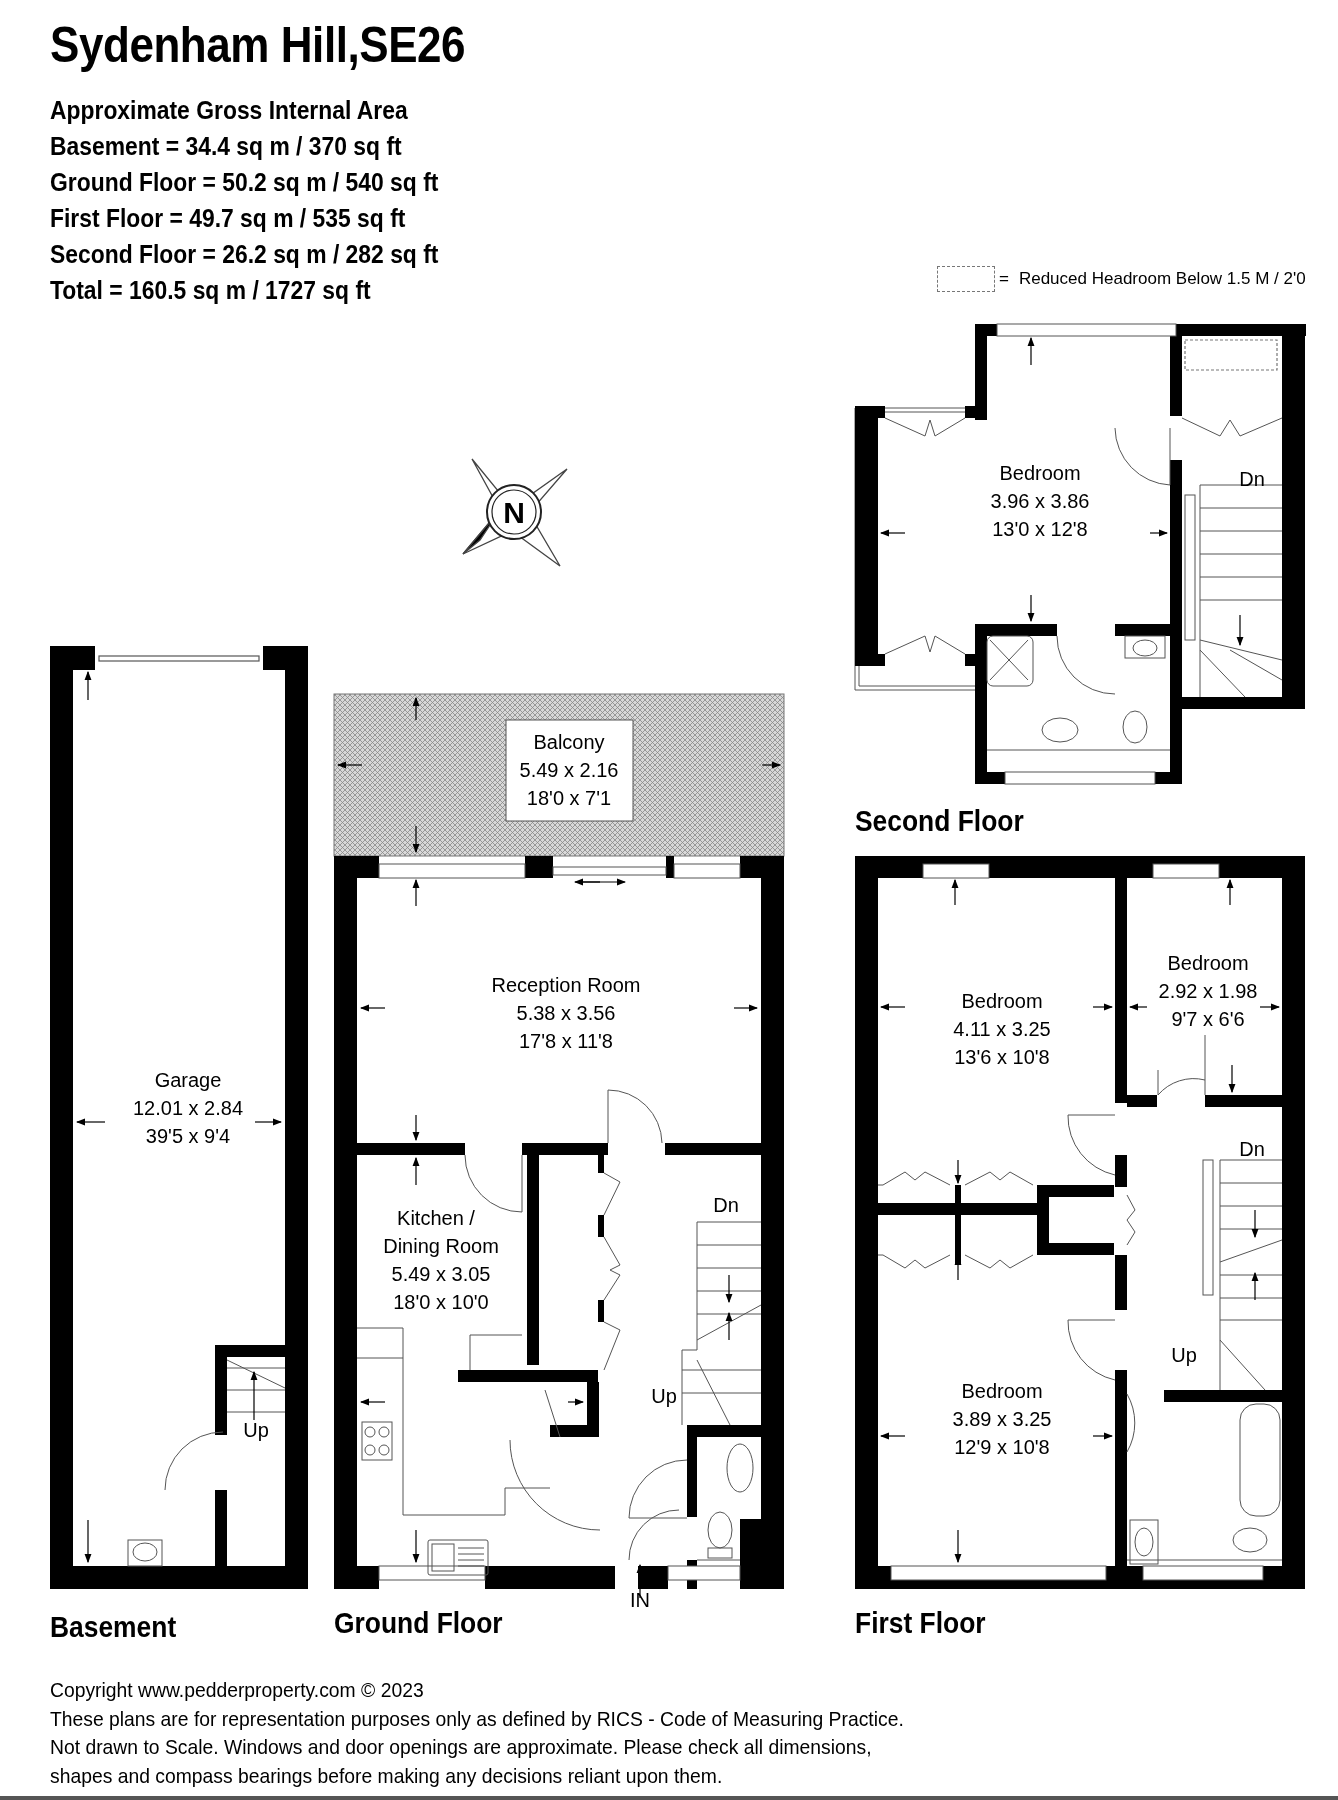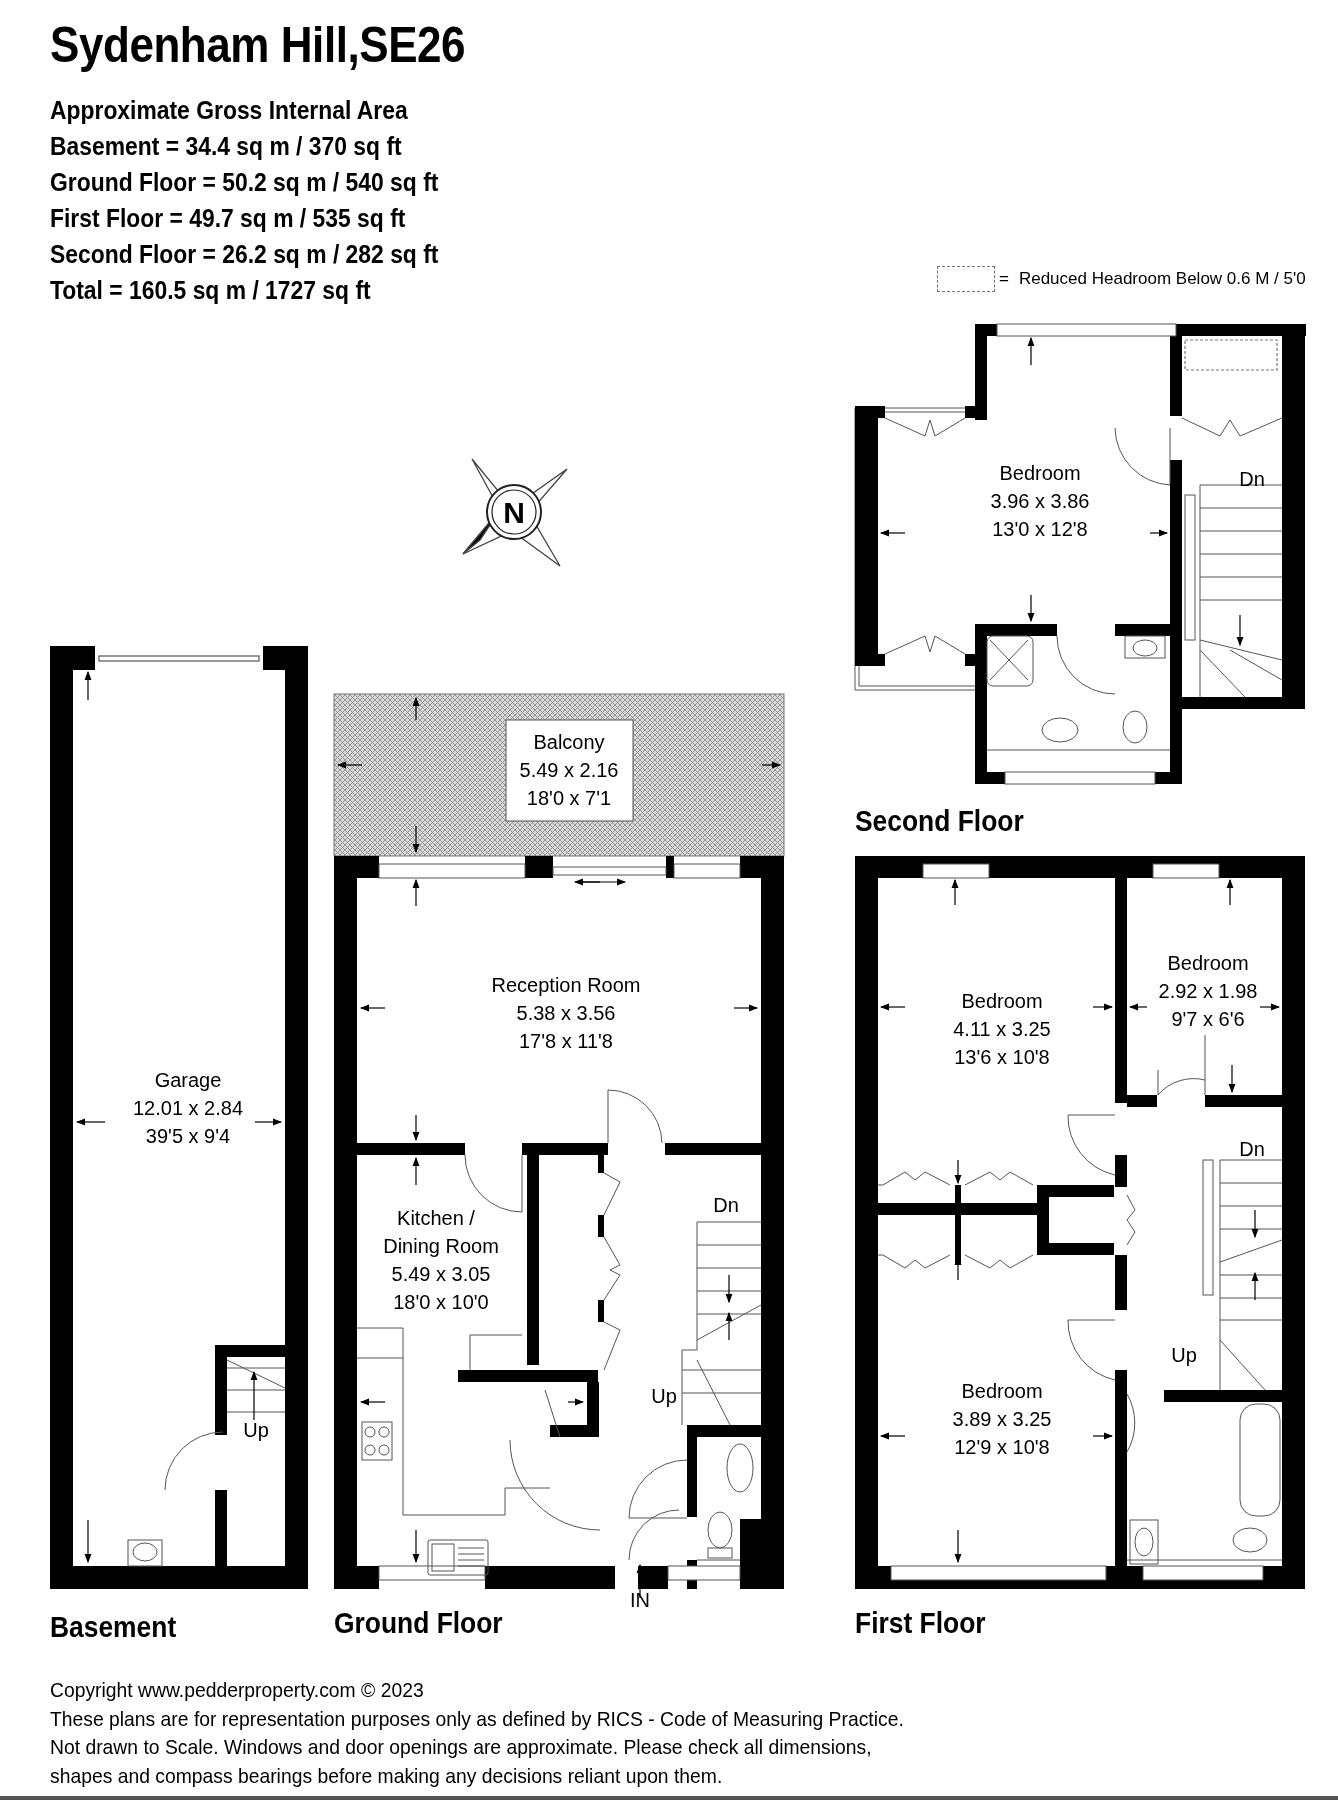--- a/index.html
+++ b/index.html
@@ -24,21 +24,21 @@
   <div>Basement = 34.4 sq m / 370 sq ft</div>
   <div>Ground Floor = 50.2 sq m / 540 sq ft</div>
   <div>First Floor = 49.7 sq m / 535 sq ft</div>
   <div>Second Floor = 26.2 sq m / 282 sq ft</div>
   <div>Total = 160.5 sq m / 1727 sq ft</div>
 </div>
 
 <div class="legend">
   <div class="box"></div>
   <span style="margin-right:10px;">=</span>
-  <span>Reduced Headroom Below 0.6 M / 5'0</span>
+  <span>Reduced Headroom Below 1.5 M / 2'0</span>
 </div>
 
 <svg class="plan" width="1338" height="1800" viewBox="0 0 1338 1800">
   <defs>
     <pattern id="hatch" width="5" height="5" patternUnits="userSpaceOnUse">
       <rect width="5" height="5" fill="#d8d8d8"></rect>
       <path d="M0 0 L5 5 M5 0 L0 5" stroke="#888" stroke-width="0.8"></path>
     </pattern>
     <marker id="ah" markerWidth="8" markerHeight="8" refX="7" refY="4" orient="auto">
       <path d="M0 1 L8 4 L0 7 Z" fill="#000"></path>

